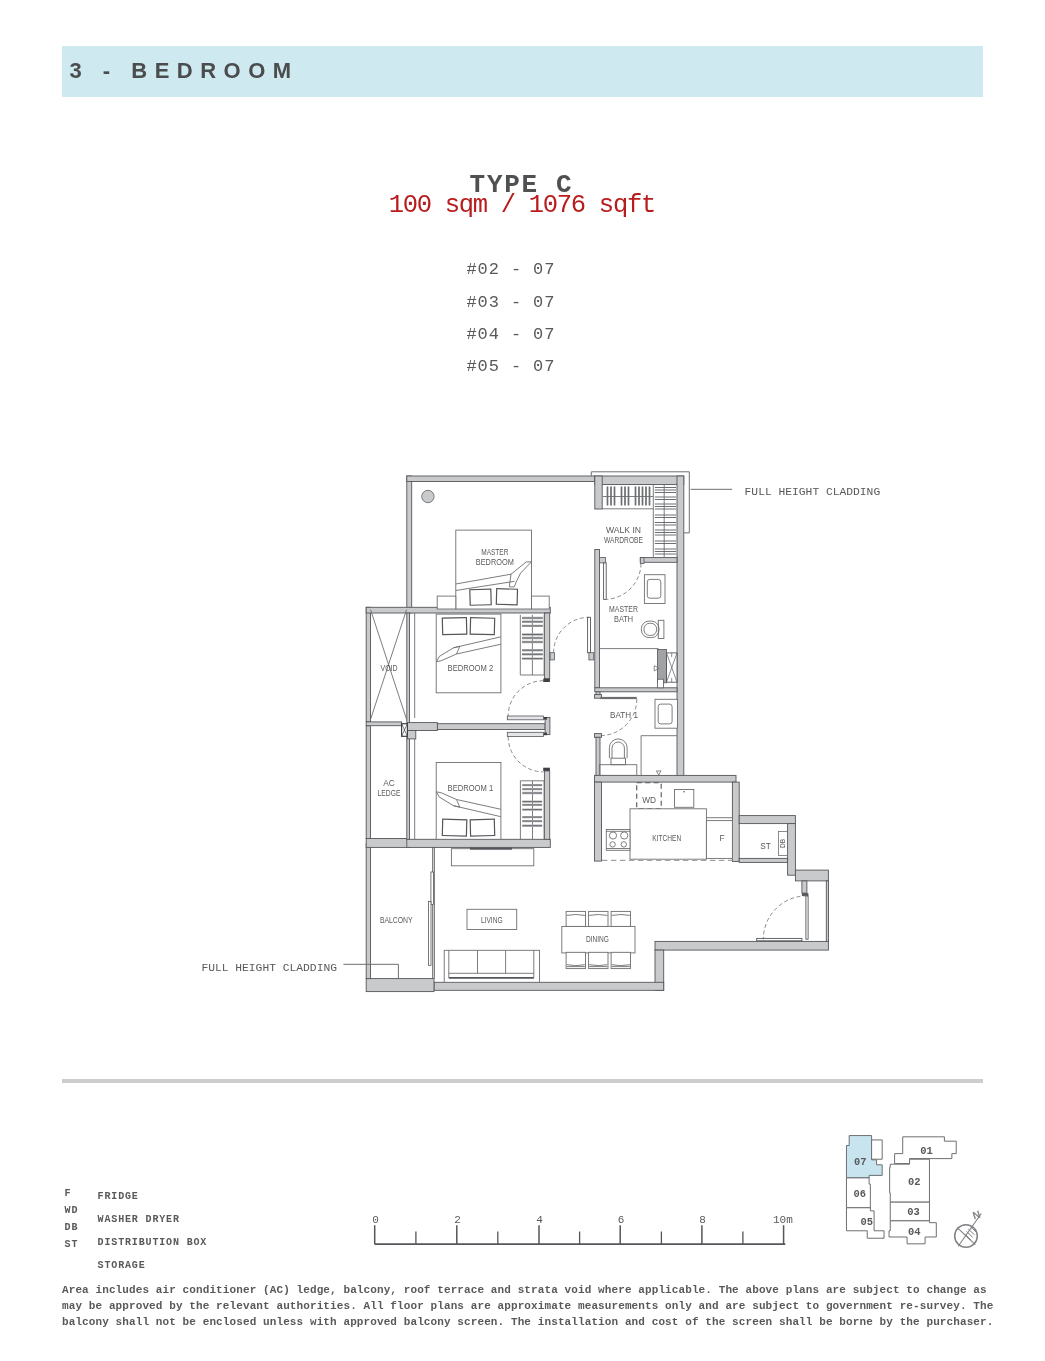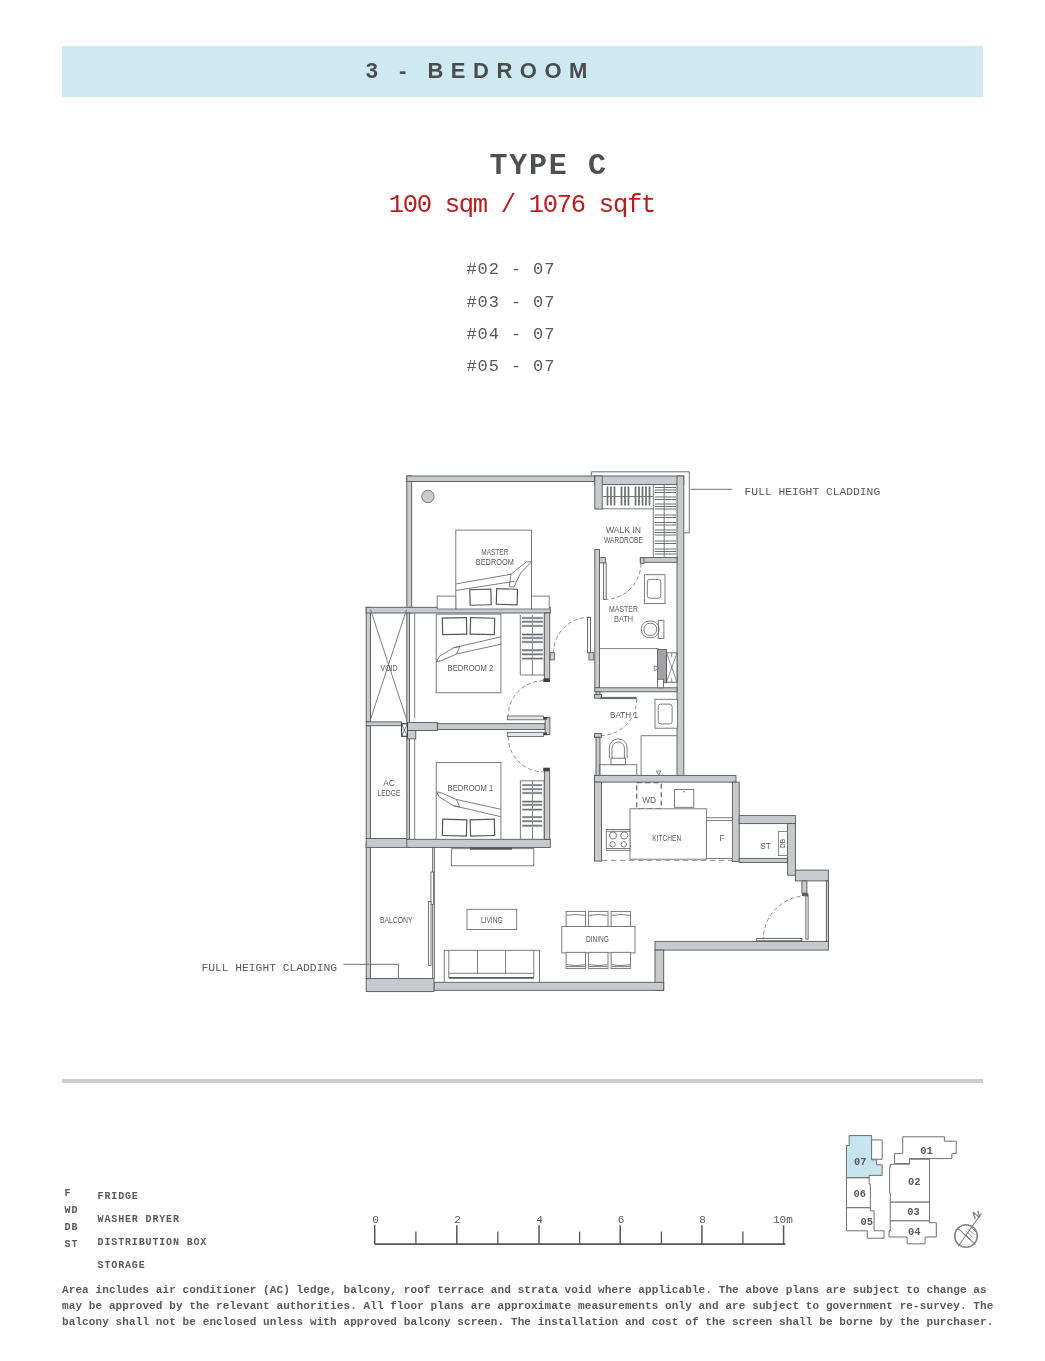--- a/index.html
+++ b/index.html
@@ -5,25 +5,25 @@
   html,body{margin:0;padding:0;}
   body{width:1045px;height:1361px;position:relative;background:#ffffff;
        font-family:"Liberation Mono",monospace;color:#58595b;}
   .abs{position:absolute;}
 </style>
 </head>
 <body>
 
 <div class="abs" style="left:62px;top:46px;width:921px;height:51px;background:#cee9f0;"></div>
 
-<div class="abs" style="left:62px;top:46px;width:829px;height:51px;line-height:50px;text-align:center;
+<div class="abs" style="left:62px;top:46px;width:829px;height:51px;line-height:50px;
      font-family:'Liberation Sans',sans-serif;font-weight:bold;font-size:22px;letter-spacing:7.5px;color:#4b4c4e;text-indent:7.5px;border-radius:23px;">3&nbsp;-&nbsp;BEDROOM</div>
 
-<div class="abs" style="left:469.6px;top:153px;font-weight:bold;
-     font-size:30px;line-height:26px;letter-spacing:1.7px;color:#4f5052;margin-left:20px;">TYPE&nbsp;C</div>
+<div class="abs" style="left:469.6px;top:172px;font-weight:bold;
+     font-size:26px;line-height:26px;letter-spacing:1.7px;color:#4f5052;">TYPE&nbsp;C</div>
 
 <div class="abs" style="left:388.7px;top:192.6px;
      font-size:25.5px;line-height:25.5px;letter-spacing:-1.29px;color:#b91c1c;">100 sqm / 1076 sqft</div>
 
 <div class="abs" style="left:466.5px;top:254.3px;font-size:17px;letter-spacing:0.9px;line-height:32.2px;color:#58595b;">#02 - 07<br>#03 - 07<br>#04 - 07<br>#05 - 07</div>
 
 <svg class="abs" id="plan" style="left:0;top:0;" width="1045" height="1361" viewBox="0 0 1045 1361">
 <g fill="#c9cacc" stroke="#55565a" stroke-width="0.9">
 
 <rect x="406.8" y="476" width="4.9" height="137"></rect>

